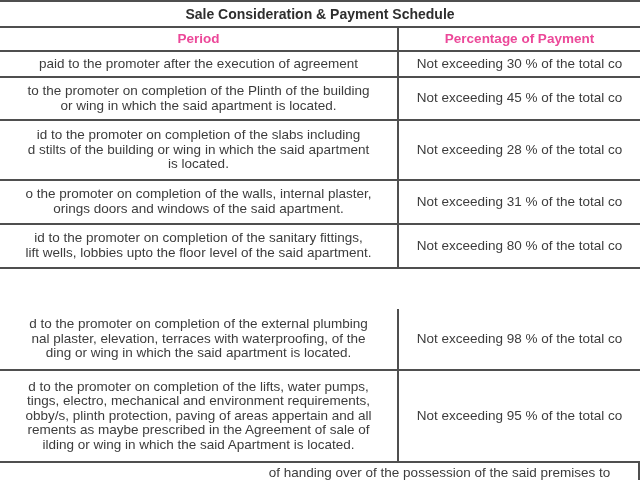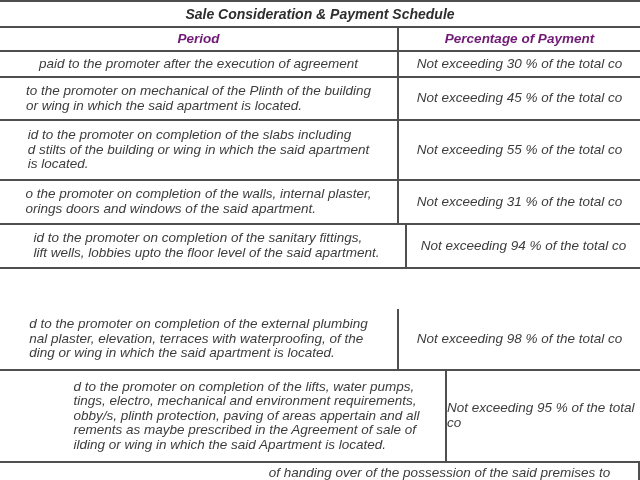--- a/index.html
+++ b/index.html
@@ -20,54 +20,53 @@
   }
   .trow {
     display: flex;
     border-bottom: 2px solid #4f4f4f;
   }
   .trow:last-child { border-bottom: 2px solid #c6c6c6; }
   .cell {
     display: flex;
     align-items: center;
     justify-content: center;
-    text-align: left;
+    text-align: center;
     font-size: 13.5px;
     line-height: 14.6px;
     white-space: pre-line;
     overflow: hidden;
-    font-style: italic;
   }
   .period-col {
     width: 397px;
     border-right: 2px solid #4f4f4f;
     flex: none;
   }
   .pct-col { flex: 1; }
   .title-row .cell {
     width: 100%;
     font-weight: bold;
     font-size: 14px;
     color: #2e2e2e;
   }
   .hdr .cell {
     font-weight: bold;
     font-size: 13.5px;
-    color: #701a75;
+    color: #ec4899;
   }
   
   .h-title  { height: 24px; }
   .h-hdr    { height: 22px; }
   .h-r1 { height: 24px; }
   .h-r2 { height: 41px; }
   .h-r3 { height: 58px; }
   .h-r4 { height: 42px; }
-  .h-r5 { height: 42px; padding-left: 8px; }
+  .h-r5 { height: 42px; }
   .h-r6 { height: 60px; margin-top: 40px; }
-  .h-r7 { height: 90px; padding-left: 48px; }
+  .h-r7 { height: 90px; }
   .h-r8 { height: 49px; }
   .below-table {
     height: 4px;
     background: #f2f2f2;
   }
 </style>
 </head>
 <body>
 
 <div class="doc">
@@ -81,42 +80,42 @@
       <div class="cell period-col">Period</div>
       <div class="cell pct-col">Percentage of Payment</div>
     </div>
 
     <div class="trow h-r1">
       <div class="cell period-col">paid to the promoter after the execution of agreement</div>
       <div class="cell pct-col">Not exceeding 30 % of the total co</div>
     </div>
 
     <div class="trow h-r2">
-      <div class="cell period-col">to the promoter on mechanical of the Plinth of the building
+      <div class="cell period-col">to the promoter on completion of the Plinth of the building
 or wing in which the said apartment is located.</div>
       <div class="cell pct-col">Not exceeding 45 % of the total co</div>
     </div>
 
     <div class="trow h-r3">
       <div class="cell period-col">id to the promoter on completion of the slabs including
 d stilts of the building or wing in which the said apartment
 is located.</div>
-      <div class="cell pct-col">Not exceeding 55 % of the total co</div>
+      <div class="cell pct-col">Not exceeding 28 % of the total co</div>
     </div>
 
     <div class="trow h-r4">
       <div class="cell period-col">o the promoter on completion of the walls, internal plaster,
 orings doors and windows of the said apartment.</div>
       <div class="cell pct-col">Not exceeding 31 % of the total co</div>
     </div>
 
     <div class="trow h-r5">
       <div class="cell period-col">id to the promoter on completion of the sanitary fittings,
 lift wells, lobbies upto the floor level of the said apartment.</div>
-      <div class="cell pct-col">Not exceeding 94 % of the total co</div>
+      <div class="cell pct-col">Not exceeding 80 % of the total co</div>
     </div>
 
     <div class="trow h-r6">
       <div class="cell period-col">d to the promoter on completion of the external plumbing
 nal plaster, elevation, terraces with waterproofing, of the
 ding or wing in which the said apartment is located.</div>
       <div class="cell pct-col">Not exceeding 98 % of the total co</div>
     </div>
 
     <div class="trow h-r7">

